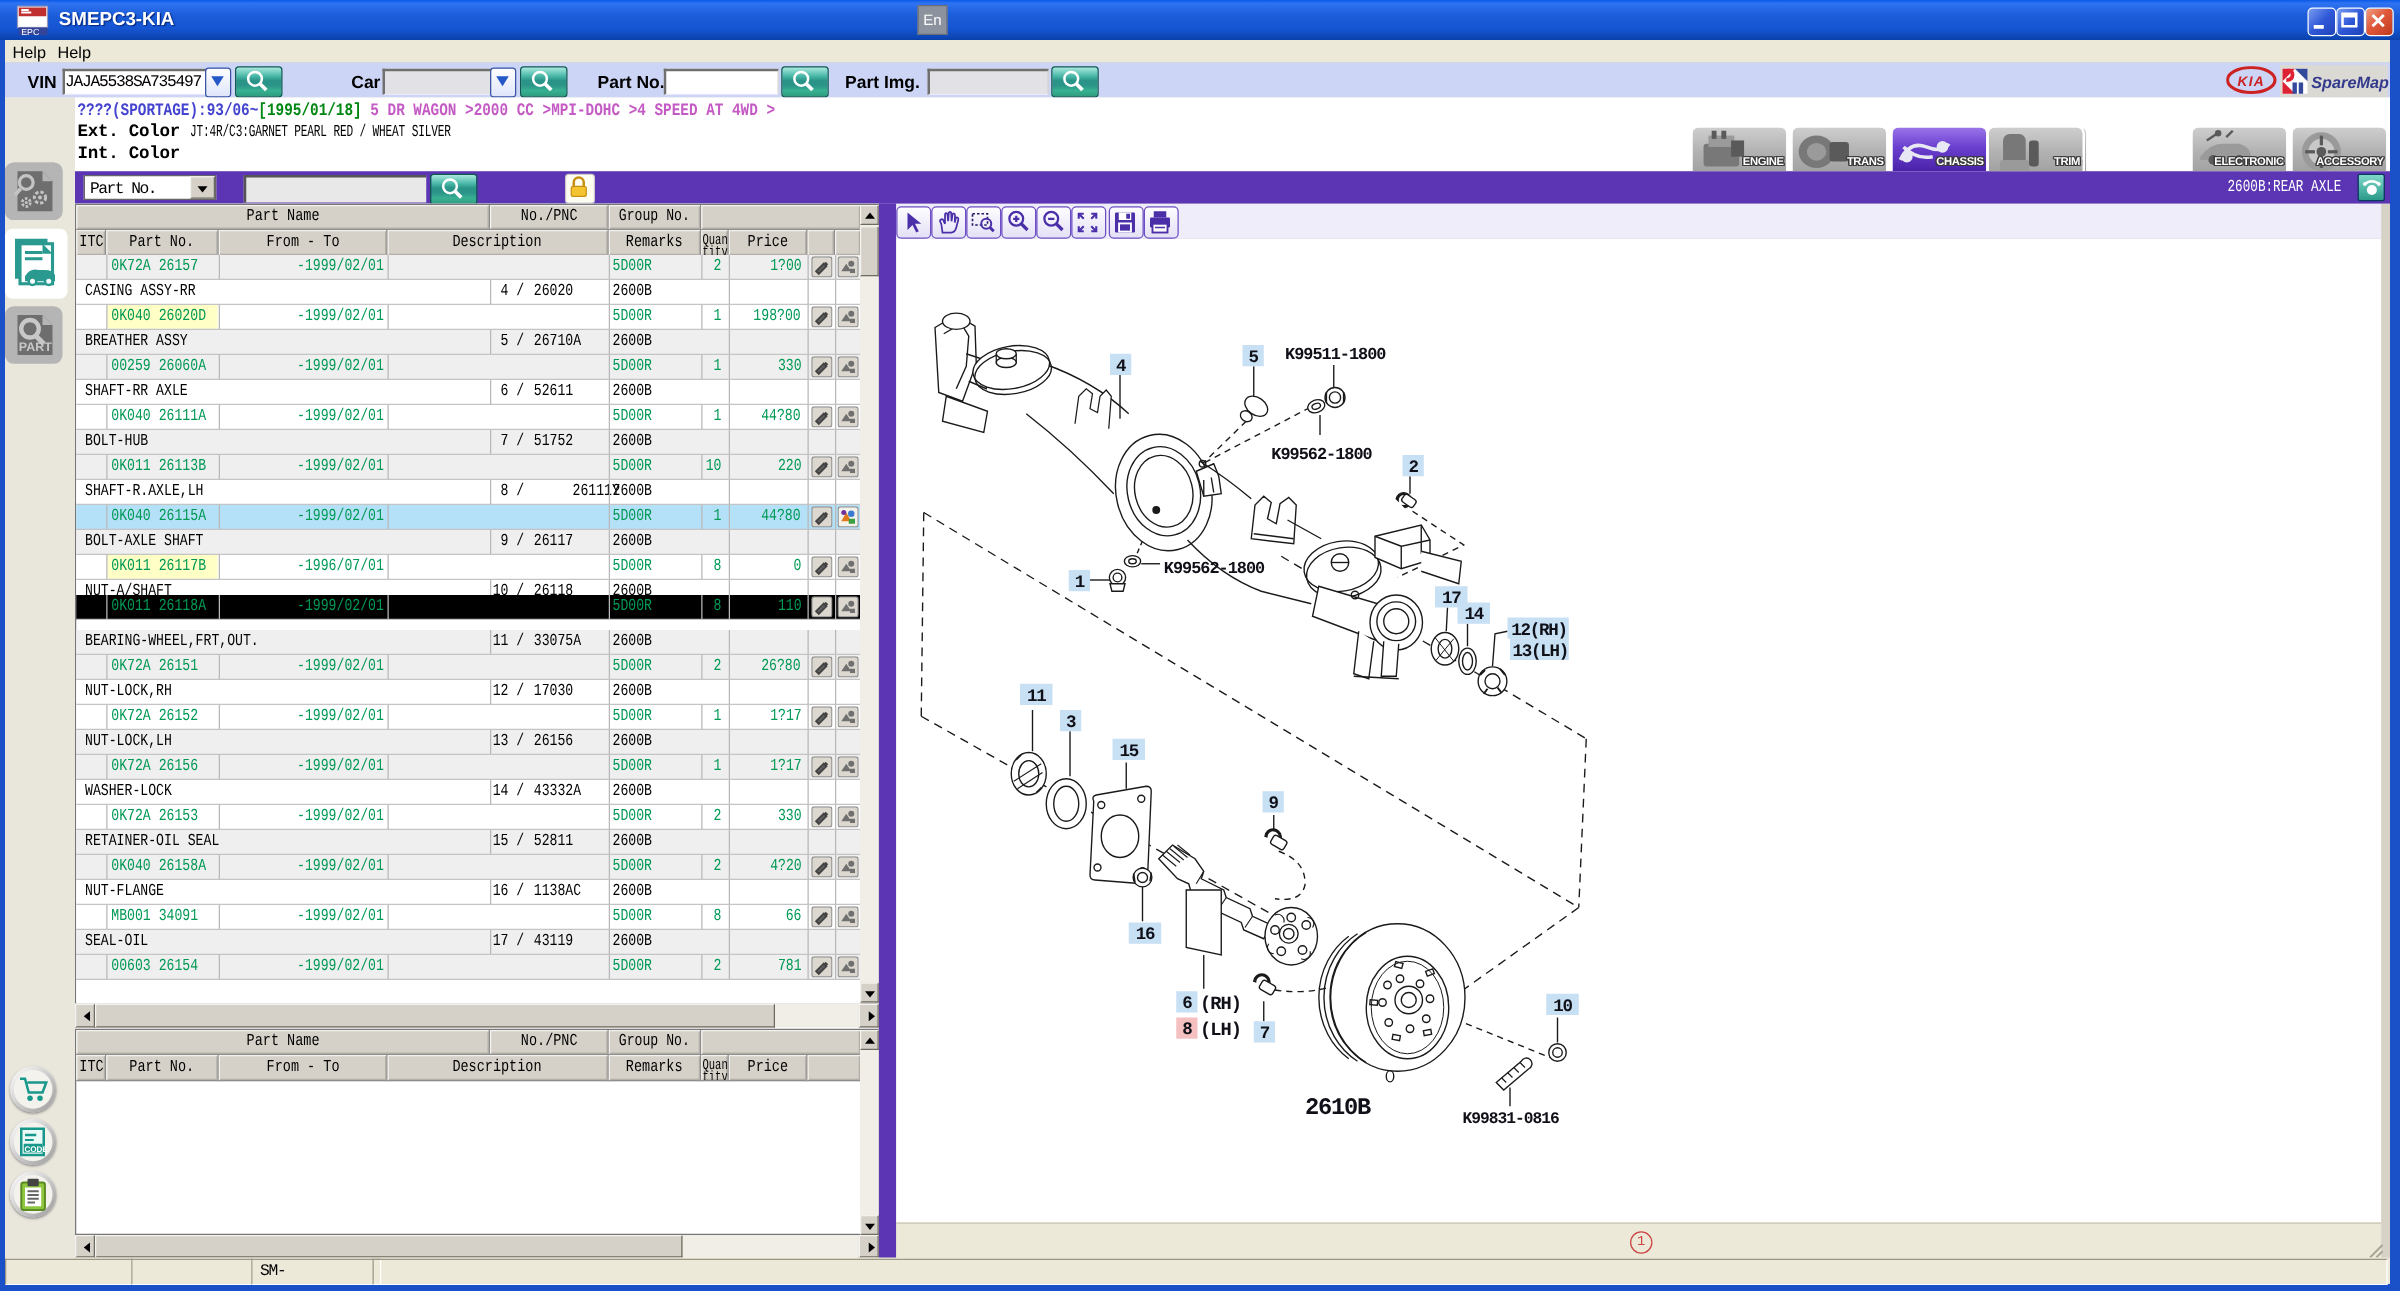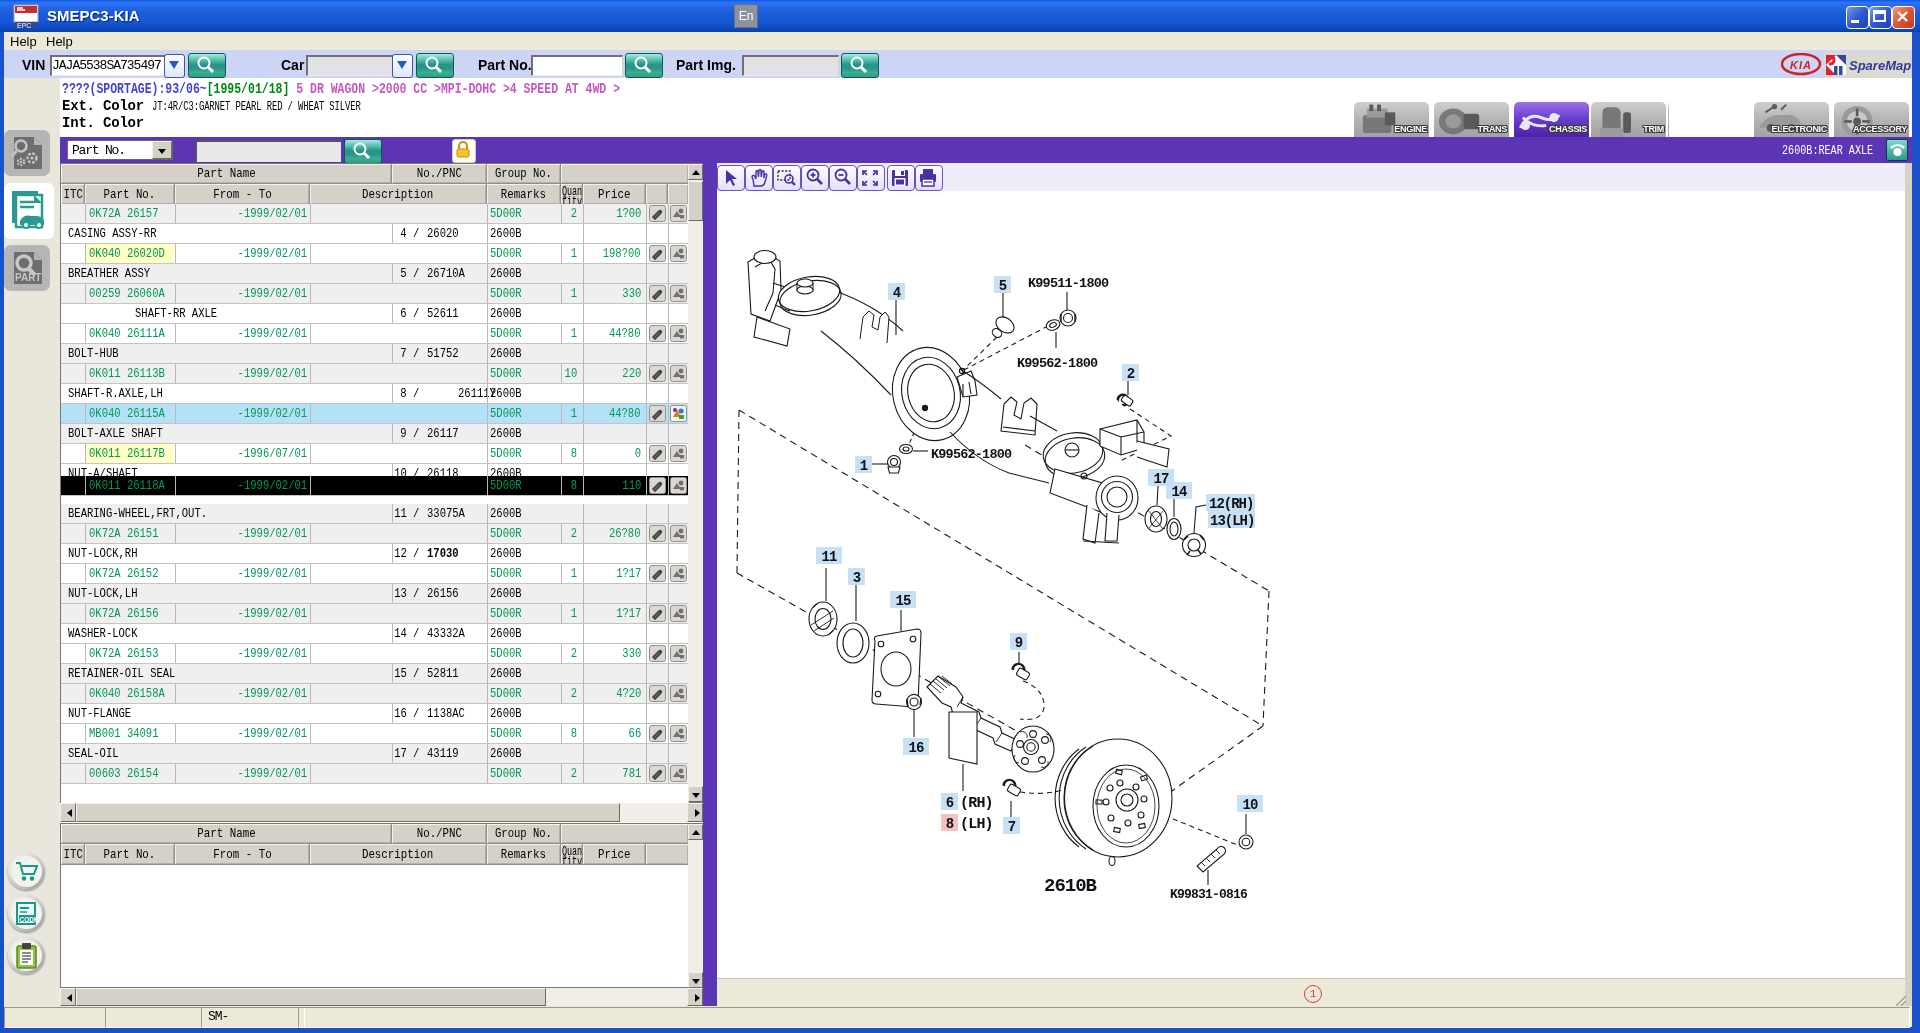--- a/index.html
+++ b/index.html
@@ -394,21 +394,21 @@
 <span class="vline" style="left:114px;"></span>
 <span class="vline" style="left:249px;"></span>
 <span class="vline" style="left:426px;"></span>
 <span class="vline" style="left:500px;"></span>
 <span class="vline" style="left:522px;"></span>
 <span class="vline" style="left:585px;"></span>
 <span class="vline" style="left:607px;"></span>
 <span class="rowline" style="top:19px;"></span>
 </div>
 <div class="row" style="top:140px;background:#ffffff;">
-<div class="cell" style="left:7px;width:240px;text-align:center;"><span class="cxl">SHAFT-RR AXLE</span></div>
+<div class="cell" style="left:7px;width:240px;"><span class="cxl">SHAFT-RR AXLE</span></div>
 <div class="cell" style="left:249px;width:109px;text-align:right;"><span class="cxr">6 /</span></div>
 <div class="cell" style="left:366px;width:80px;"><span class="cxl">52611</span></div>
 <div class="cell" style="left:427px;width:70px;padding-left:2px;"><span class="cxl">2600B</span></div>
 <span class="vline" style="left:331px;"></span>
 <span class="vline" style="left:426px;"></span>
 <span class="vline" style="left:522px;"></span>
 <span class="vline" style="left:585px;"></span>
 <span class="vline" style="left:607px;"></span>
 <span class="rowline" style="top:19px;"></span>
 </div>
@@ -625,21 +625,21 @@
 <span class="vline" style="left:426px;"></span>
 <span class="vline" style="left:500px;"></span>
 <span class="vline" style="left:522px;"></span>
 <span class="vline" style="left:585px;"></span>
 <span class="vline" style="left:607px;"></span>
 <span class="rowline" style="top:19px;"></span>
 </div>
 <div class="row" style="top:380px;background:#ffffff;">
 <div class="cell" style="left:7px;width:240px;"><span class="cxl">NUT-LOCK,RH</span></div>
 <div class="cell" style="left:249px;width:109px;text-align:right;"><span class="cxr">12 /</span></div>
-<div class="cell" style="left:366px;width:80px;font-weight:bold;"><span class="cxl">17030</span></div>
+<div class="cell" style="left:366px;width:80px;"><span class="cxl">17030</span></div>
 <div class="cell" style="left:427px;width:70px;padding-left:2px;"><span class="cxl">2600B</span></div>
 <span class="vline" style="left:331px;"></span>
 <span class="vline" style="left:426px;"></span>
 <span class="vline" style="left:522px;"></span>
 <span class="vline" style="left:585px;"></span>
 <span class="vline" style="left:607px;"></span>
 <span class="rowline" style="top:19px;"></span>
 </div>
 <div class="row" style="top:400px;background:#ffffff;">
 <div class="cell green" style="left:25px;width:88px;padding-left:3px;"><span class="cxl">0K72A 26152</span></div>

